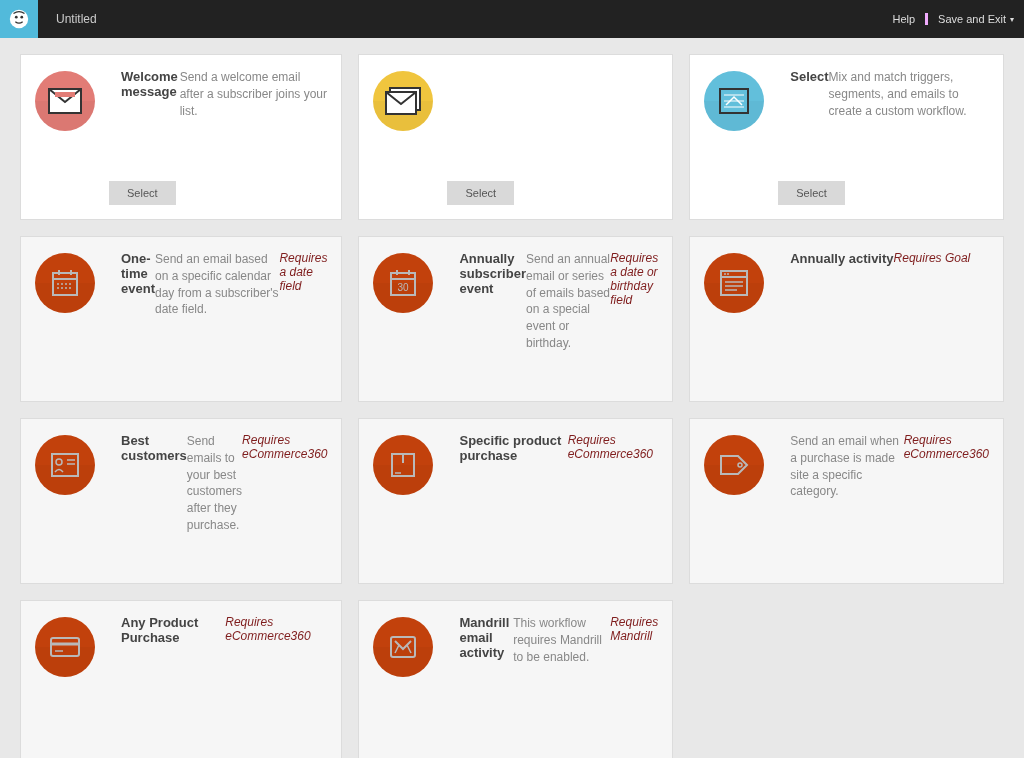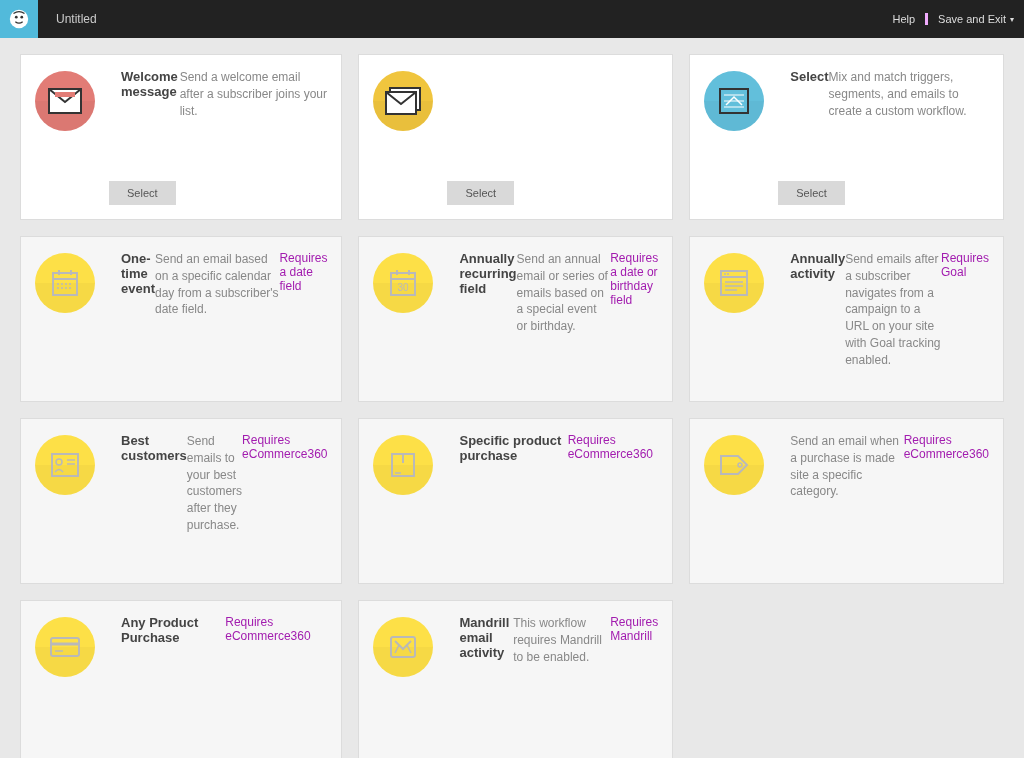--- a/index.html
+++ b/index.html
@@ -79,37 +79,38 @@
     position: absolute;
     left: 0; right: 0; bottom: 0; top: 50%;
     opacity: 0.25;
     background: rgba(0,0,0,0.1);
   }
   .icon-wrap svg { position: relative; z-index: 1; }
 
   .c-red { background: #e27c76; }
   .c-yellow { background: #f0c53e; }
   .c-blue { background: #62bfdb; }
-  .c-grey { background: #fde047; }
+  .c-grey { background: #c2410c; }
 
   .card h3 {
     font-size: 13px;
     font-weight: bold;
     color: #444;
     margin-bottom: 6px;
   }
   .card p {
     font-size: 12px;
     color: #888;
     line-height: 1.4;
   }
   .card a.req {
     font-size: 12px;
-    color: #a21caf;
+    color: #7f1d1d;
     text-decoration: none;
+    font-style: italic;
   }
   .select-btn {
     position: absolute;
     left: 88px;
     bottom: 14px;
     background: #d9d9d9;
     border: none;
     color: #555;
     font-size: 11px;
     padding: 6px 18px;
@@ -220,42 +221,41 @@
         <div class="half"></div>
         <svg width="30" height="30" viewBox="0 0 30 30">
           <rect x="3" y="5" width="24" height="22" fill="none" stroke="#b9b9b9" stroke-width="2"></rect>
           <line x1="3" y1="11" x2="27" y2="11" stroke="#b9b9b9" stroke-width="2"></line>
           <text x="15" y="23" text-anchor="middle" font-size="10" fill="#b9b9b9" font-family="Arial">30</text>
           <rect x="8" y="2" width="2" height="5" fill="#b9b9b9"></rect>
             <rect x="20" y="2" width="2" height="5" fill="#b9b9b9"></rect>
         </svg>
       </div>
       <div class="content-col">
-        <h3>Annually recurring field</h3>
+        <h3>Annually subscriber event</h3>
         <p>Send an annual email or series of emails based on a special event or birthday.</p>
         <a href="#" class="req">Requires a date or birthday field</a>
       </div>
     </div>
 
     <div class="card disabled">
       <div class="icon-wrap c-grey">
         <div class="half"></div>
         <svg width="30" height="28" viewBox="0 0 30 28">
           <rect x="2" y="2" width="26" height="24" fill="none" stroke="#b9b9b9" stroke-width="2"></rect>
           <line x1="2" y1="8" x2="28" y2="8" stroke="#b9b9b9" stroke-width="2"></line>
           <circle cx="6" cy="5" r="1" fill="#b9b9b9"></circle>
             <circle cx="9" cy="5" r="1" fill="#b9b9b9"></circle>
           <line x1="6" y1="13" x2="24" y2="13" stroke="#b9b9b9" stroke-width="1.5"></line>
           <line x1="6" y1="17" x2="24" y2="17" stroke="#b9b9b9" stroke-width="1.5"></line>
           <line x1="6" y1="21" x2="18" y2="21" stroke="#b9b9b9" stroke-width="1.5"></line>
         </svg>
       </div>
       <div class="content-col">
         <h3>Annually activity</h3>
-        <p>Send emails after a subscriber navigates from a campaign to a URL on your site with Goal tracking enabled.</p>
         <a href="#" class="req">Requires Goal</a>
       </div>
     </div>
 
     <div class="card disabled">
       <div class="icon-wrap c-grey">
         <div class="half"></div>
         <svg width="30" height="26" viewBox="0 0 30 26">
           <rect x="2" y="2" width="26" height="22" fill="none" stroke="#b9b9b9" stroke-width="2"></rect>
           <circle cx="9" cy="10" r="3" fill="none" stroke="#b9b9b9" stroke-width="1.5"></circle>

